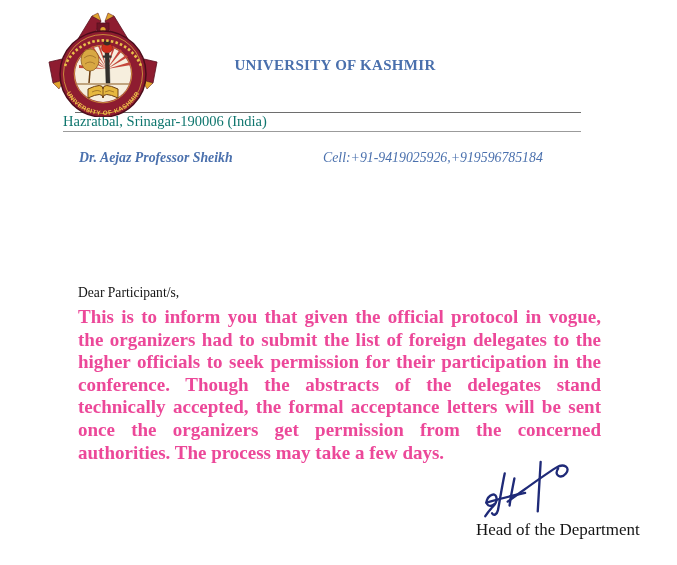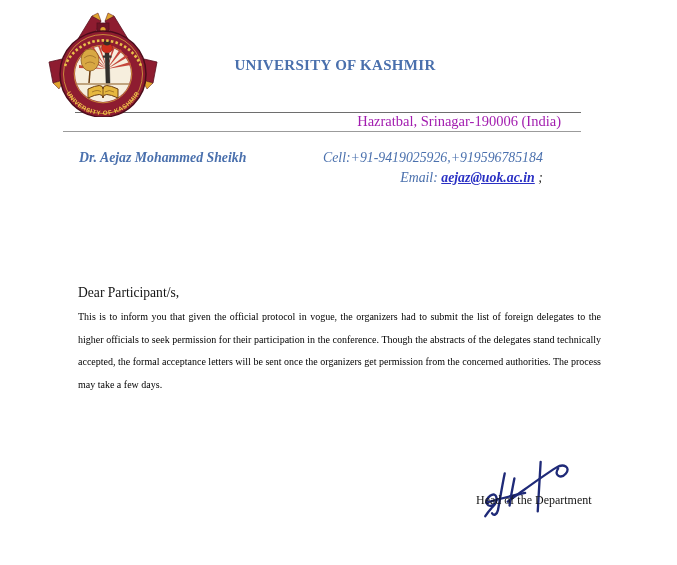--- a/index.html
+++ b/index.html
@@ -15,21 +15,21 @@
   .header-text{
     position:absolute;left:165px;top:56px;width:340px;
     text-align:center;color:#4a70ad;font-weight:bold;
     font-size:15px;line-height:19px;letter-spacing:.3px;
   }
   .rule{position:absolute;height:1px;z-index:1;}
   .rule-top{left:75px;top:112px;width:506px;background:#6e6e6e;}
   .rule-bottom{left:63px;top:131px;width:518px;background:#9b9b9b;}
   .address{
     position:absolute;left:63px;top:113px;width:498px;
-    text-align:right;color:#a21caf;font-size:14.5px;z-index:2;
+    text-align:left;color:#0f766e;font-size:14.5px;z-index:2;
   }
   
   .contact-left{
     position:absolute;left:79px;top:148px;
     color:#4a70ad;font-style:italic;font-size:13.8px;line-height:20px;
   }
   .contact-left .name{font-weight:bold;}
   .contact-right{
     position:absolute;left:323px;top:148px;
     color:#4a70ad;font-style:italic;font-size:13.8px;line-height:19.5px;text-align:right;
@@ -40,28 +40,28 @@
   }
   .contact-right .sep{color:#30302f;font-style:italic;}
   .email-line2{padding-left:40px;}
   
   .salutation{
     position:absolute;left:78px;top:285px;
     color:#141414;font-size:13.6px;text-align:right;
   }
   .body-par{
     position:absolute;left:78px;top:306px;width:523px;
-    color:#000000;font-size:10px;line-height:22.6px;
-    text-align:justify;text-justify:inter-word;
+    color:#ec4899;font-size:19px;line-height:22.6px;
+    text-align:justify;text-justify:inter-word;font-weight:bold;
   }
   
   .signature{position:absolute;left:479px;top:455px;width:100px;height:68px;}
   .sig-role{
-    position:absolute;left:476px;top:493px;
-    color:#141414;font-size:12px;
+    position:absolute;left:476px;top:520px;
+    color:#141414;font-size:17px;
   }
   .seal-text{font-family:"Liberation Sans",sans-serif;font-weight:bold;}
 </style>
 </head>
 <body>
 
 <div class="page">
 
   <svg class="seal" viewBox="0 0 110 105">
 
@@ -132,30 +132,25 @@
 
   <div class="header-text">
     <div>UNIVERSITY OF KASHMIR</div>
   </div>
 
   <div class="rule rule-top"></div>
   <div class="address">Hazratbal, Srinagar-190006 (India)</div>
   <div class="rule rule-bottom"></div>
 
   <div class="contact-left">
-    <div class="name">Dr. Aejaz Mohammed Sheikh</div>
+    <div class="name">Dr. Aejaz Professor Sheikh</div>
   </div>
 
   <div class="contact-right">
     <div>Cell:+91-9419025926,+919596785184</div>
-    <div>
-      <span>Email:</span>
-      <a href="#">aejaz@uok.ac.in</a>
-      <span class="sep">;</span>
-    </div>
   </div>
 
   <div class="salutation">Dear Participant/s,</div>
   <div class="body-par">This is to inform you that given the official protocol in vogue, the organizers had to submit the list of foreign delegates to the higher officials to seek permission for their participation in the conference. Though the abstracts of the delegates stand technically accepted, the formal acceptance letters will be sent once the organizers get permission from the concerned authorities. The process may take a few days.</div>
 
   <svg class="signature" viewBox="0 0 100 70">
     <g fill="none" stroke="#1f2a78" stroke-width="2.4" stroke-linecap="round">
       <path d="M 15,50 C 7,57 3,47 10,42 C 17,37 19,47 13,53 C 10,56 7,60 5,63"></path>
       <path d="M 25,19 C 22,33 20,47 18,57 C 17,61 14,63 12,60"></path>
       <path d="M 35,24 C 33,34 31,44 30,52"></path>

